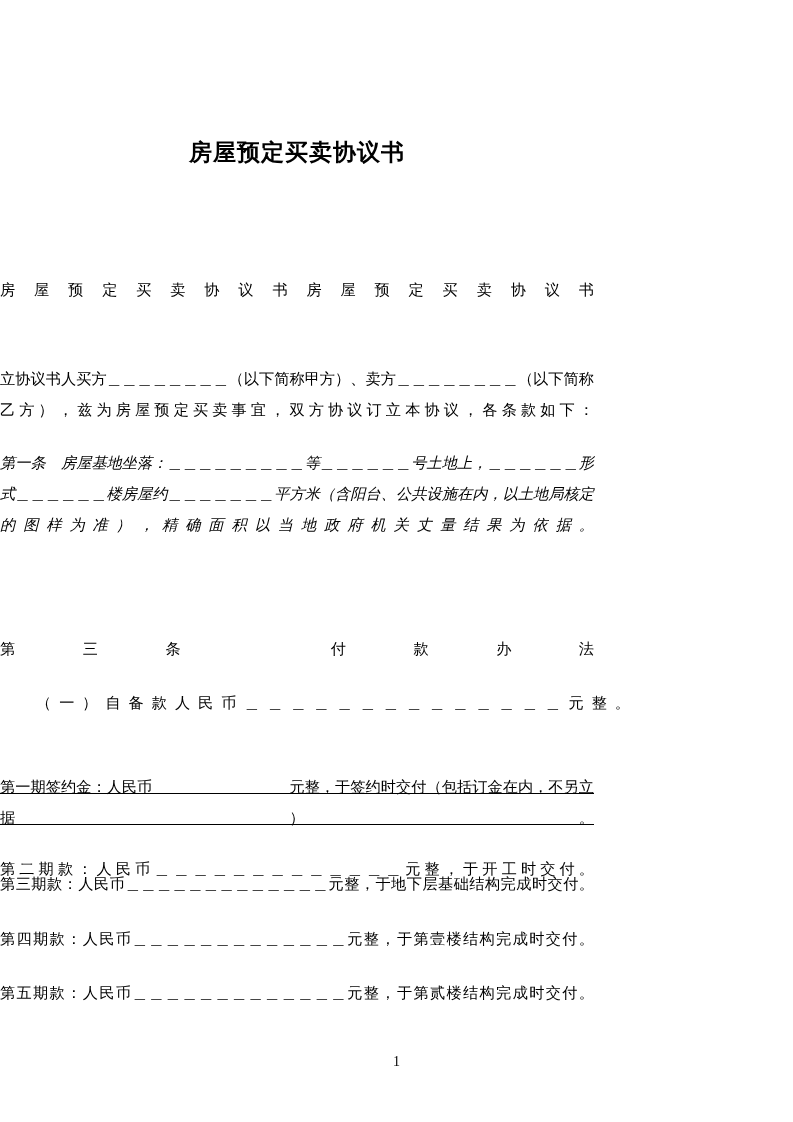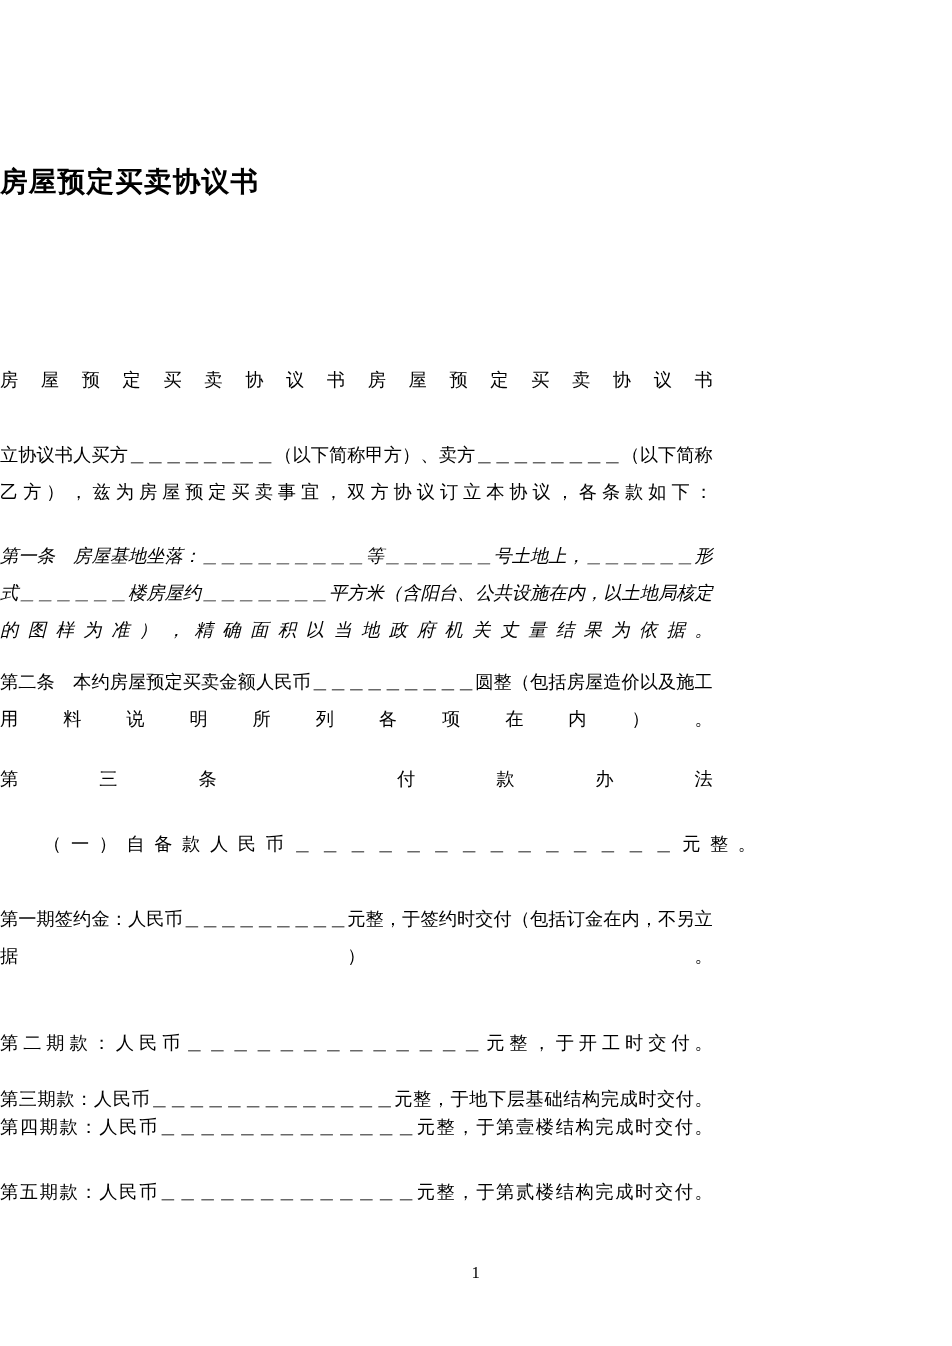--- a/index.html
+++ b/index.html
@@ -14,21 +14,21 @@
     background: #ffffff;
     margin: 0 auto;
     overflow: hidden;
     font-family: "DejaVu Sans", "Liberation Sans", sans-serif;
     color: #000000;
     box-sizing: border-box;
   }
   .doc-title {
     margin: 0;
     padding: 0;
-    text-align: left;
+    text-align: center;
     font-size: 23px;
     font-weight: bold;
     line-height: 30px;
     letter-spacing: 1px;
     position: absolute;
     left: 0;
     width: 594px;
     top: 137px;
   }
   .para {
@@ -39,29 +39,29 @@
     text-justify: inter-character;
     word-break: break-all;
     margin: 0;
     padding: 0;
   }
   .block {
     position: absolute;
     left: 0;
     width: 594px;
   }
-  #heading-repeat { top: 302px; }
+  #heading-repeat { top: 275px; }
   #para-parties { top: 364px; }
   #article-1 { top: 448px; font-style: italic; }
   #article-2 { top: 553px; }
   #article-3 { top: 634px; }
   #payment-self { top: 688px; padding-left: 36px; }
-  #payment-1 { top: 751px; }
+  #payment-1 { top: 772px; text-decoration: underline; }
   #payment-2 { top: 814px; margin-top: 40px; }
-  #payment-3 { top: 869px; margin-top: 32px; }
+  #payment-3 { top: 869px; }
   #payment-4 { top: 924px; }
   #payment-5 { top: 979px; font-family: Liberation Mono, monospace; }
 
   .page-number {
     position: absolute;
     left: 0;
     width: 793px;
     top: 1052px;
     text-align: center;
     font-size: 14px;
@@ -82,23 +82,20 @@
   </div>
 
   <div class="block" id="para-parties">
     <p class="para">立协议书人买方＿＿＿＿＿＿＿＿（以下简称甲方）、卖方＿＿＿＿＿＿＿＿（以下简称乙方），兹为房屋预定买卖事宜，双方协议订立本协议，各条款如下：</p>
   </div>
 
   <div class="block" id="article-1">
     <p class="para">第一条　房屋基地坐落：＿＿＿＿＿＿＿＿＿等＿＿＿＿＿＿号土地上，＿＿＿＿＿＿形式＿＿＿＿＿＿楼房屋约＿＿＿＿＿＿＿平方米（含阳台、公共设施在内，以土地局核定的图样为准），精确面积以当地政府机关丈量结果为依据。</p>
   </div>
 
-  <div class="block" id="article-2">
-    <p class="para">第二条　本约房屋预定买卖金额人民币＿＿＿＿＿＿＿＿＿圆整（包括房屋造价以及施工用料说明所列各项在内）。</p>
-  </div>
 
   <div class="block" id="article-3">
     <p class="para">第三条　付款办法</p>
   </div>
 
   <div class="block" id="payment-self">
     <p class="para">（一）自备款人民币＿＿＿＿＿＿＿＿＿＿＿＿＿＿元整。</p>
   </div>
 
   <div class="block" id="payment-1">

